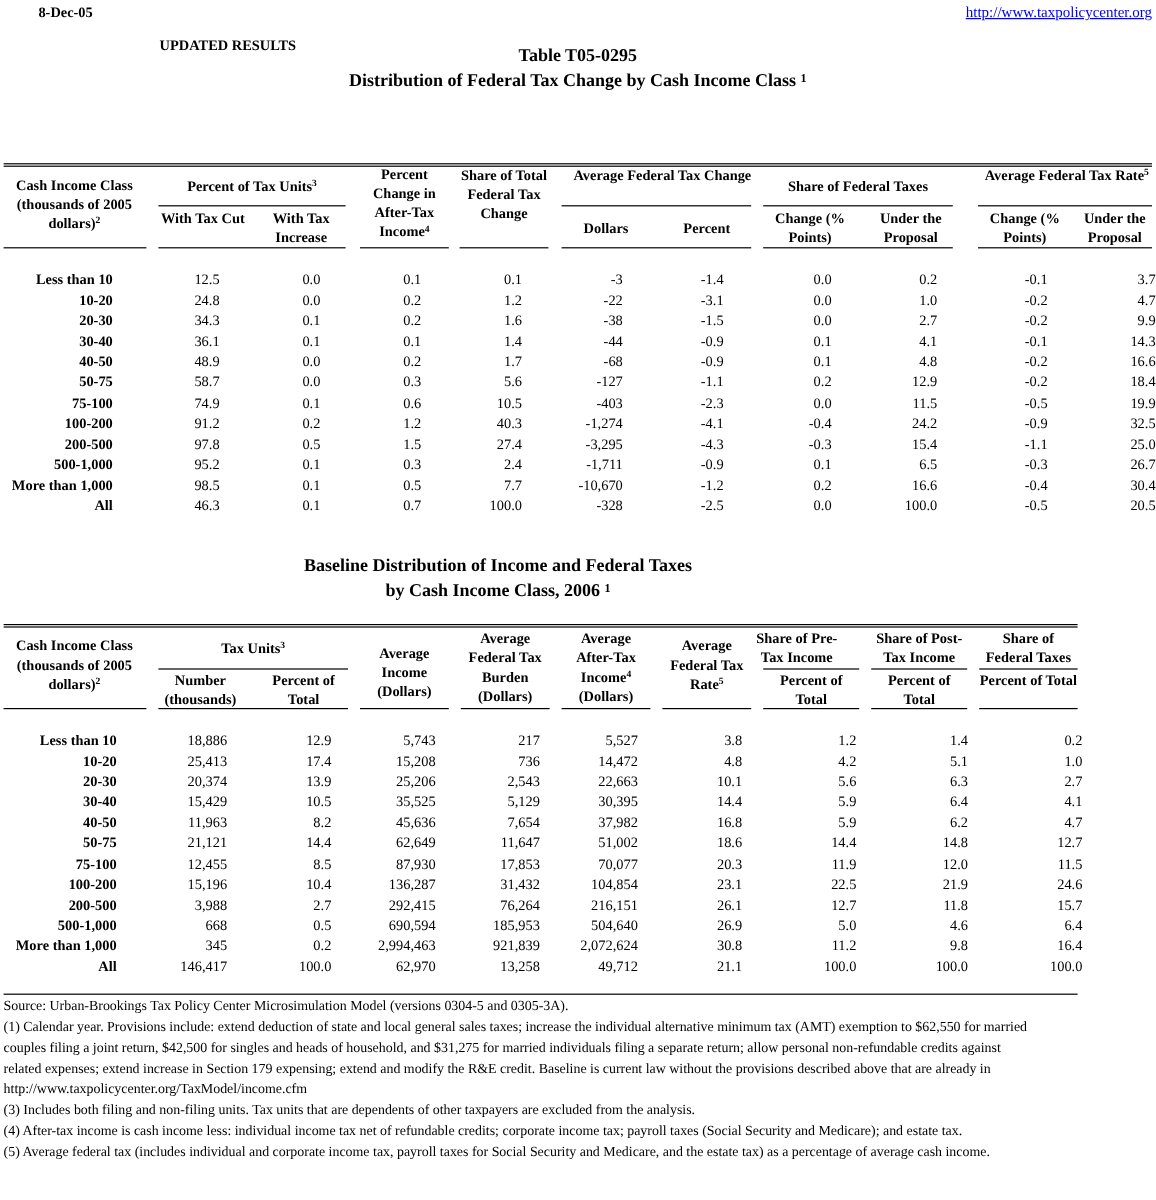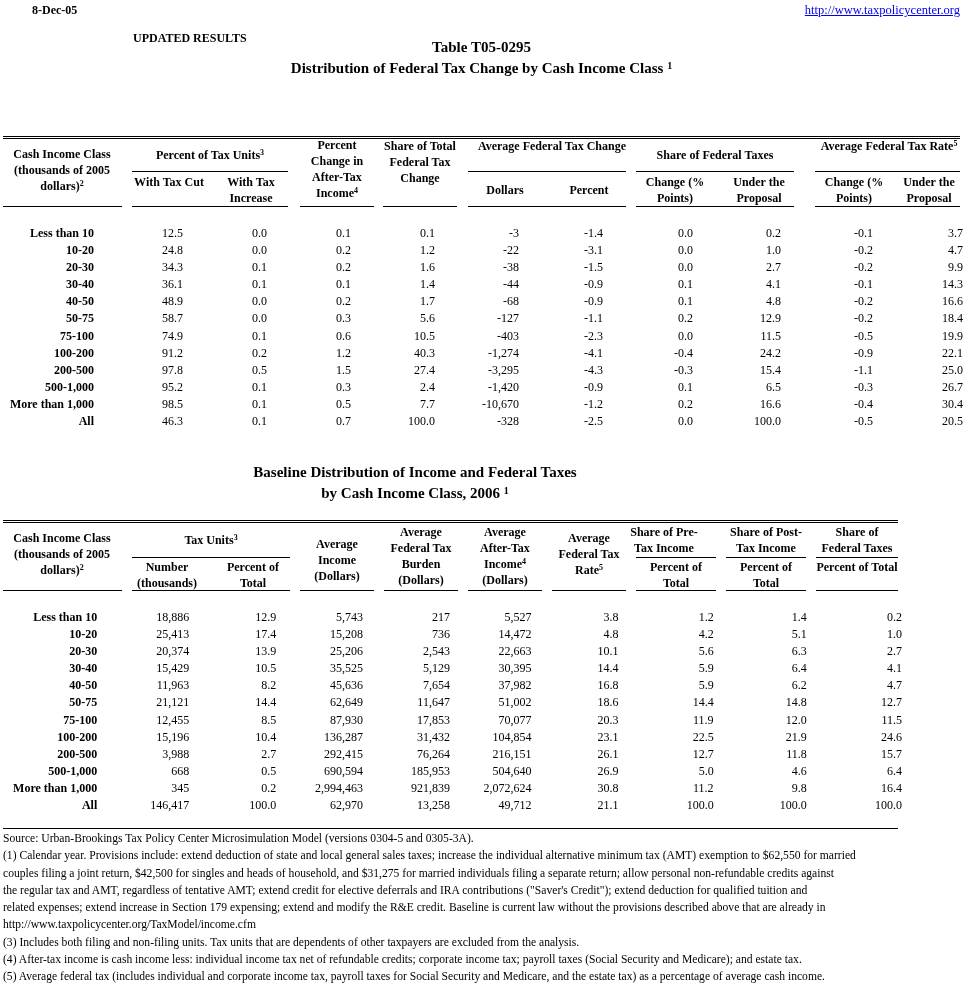--- a/index.html
+++ b/index.html
@@ -189,42 +189,42 @@
         <td class="lbl">100-200</td>
         <td>91.2</td>
         <td>0.2</td>
         <td>1.2</td>
         <td>40.3</td>
         <td>-1,274</td>
         <td>-4.1</td>
         <td>-0.4</td>
         <td>24.2</td>
         <td>-0.9</td>
-        <td>22.1</td>
+        <td>32.5</td>
       </tr>
       <tr>
         <td class="lbl">200-500</td>
         <td>97.8</td>
         <td>0.5</td>
         <td>1.5</td>
         <td>27.4</td>
         <td>-3,295</td>
         <td>-4.3</td>
         <td>-0.3</td>
         <td>15.4</td>
         <td>-1.1</td>
         <td>25.0</td>
       </tr>
       <tr>
         <td class="lbl">500-1,000</td>
         <td>95.2</td>
         <td>0.1</td>
         <td>0.3</td>
         <td>2.4</td>
-        <td>-1,420</td>
+        <td>-1,711</td>
         <td>-0.9</td>
         <td>0.1</td>
         <td>6.5</td>
         <td>-0.3</td>
         <td>26.7</td>
       </tr>
       <tr>
         <td class="lbl">More than 1,000</td>
         <td>98.5</td>
         <td>0.1</td>
@@ -465,19 +465,18 @@
       </tr>
     </tbody>
 </table>
 
 <div class="line" style="top:828px; left:3px; width:895px;"></div>
 
 <div class="notes">
   <div>Source: Urban-Brookings Tax Policy Center Microsimulation Model (versions 0304-5 and 0305-3A).</div>
   <div>(1) Calendar year. Provisions include: extend deduction of state and local general sales taxes; increase the individual alternative minimum tax (AMT) exemption to $62,550 for married</div>
   <div>couples filing a joint return, $42,500 for singles and heads of household, and $31,275 for married individuals filing a separate return; allow personal non-refundable credits against</div>
-  <div>the regular tax and AMT, regardless of tentative AMT; extend credit for elective deferrals and IRA contributions ("Saver's Credit"); extend deduction for qualified tuition and</div>
   <div>related expenses; extend increase in Section 179 expensing; extend and modify the R&amp;E credit. Baseline is current law without the provisions described above that are already in</div>
   <div>http://www.taxpolicycenter.org/TaxModel/income.cfm</div>
   <div>(3) Includes both filing and non-filing units.  Tax units that are dependents of other taxpayers are excluded from the analysis.</div>
   <div>(4) After-tax income is cash income less: individual income tax net of refundable credits; corporate income tax; payroll taxes (Social Security and Medicare); and estate tax.</div>
   <div>(5) Average federal tax (includes individual and corporate income tax, payroll taxes for Social Security and Medicare, and the estate tax) as a percentage of average cash income.</div>
 </div>
 
 </body></html>

